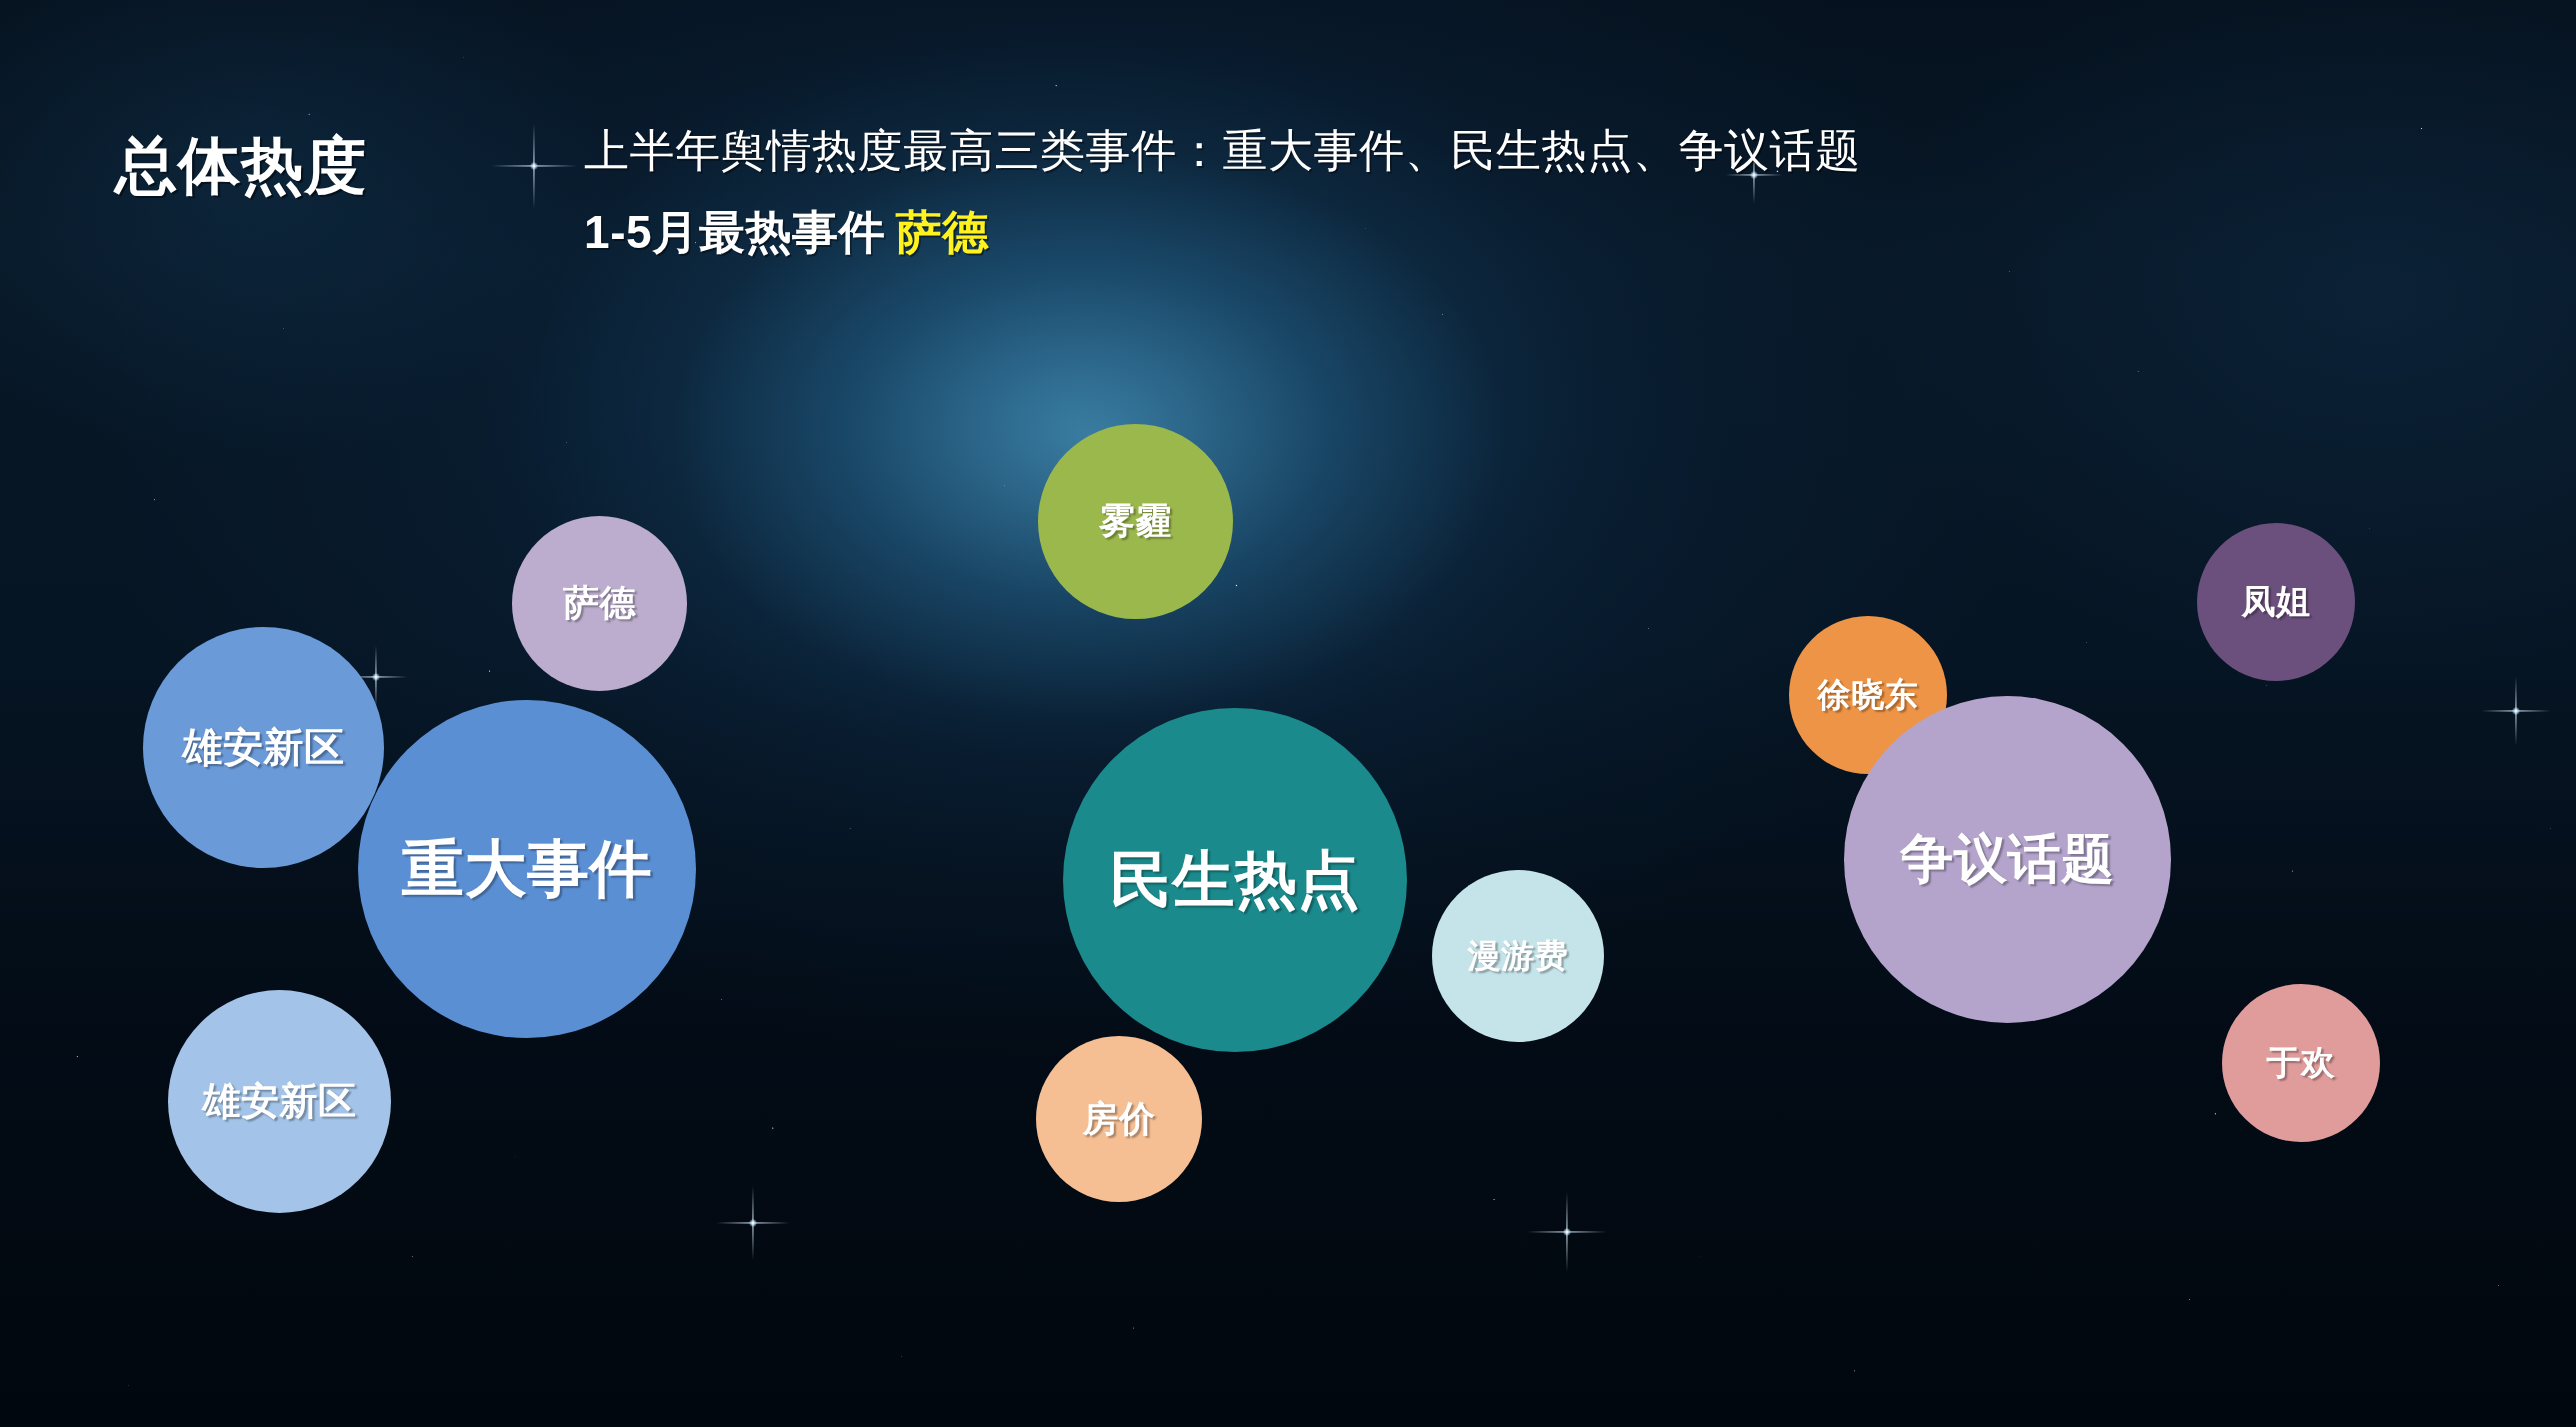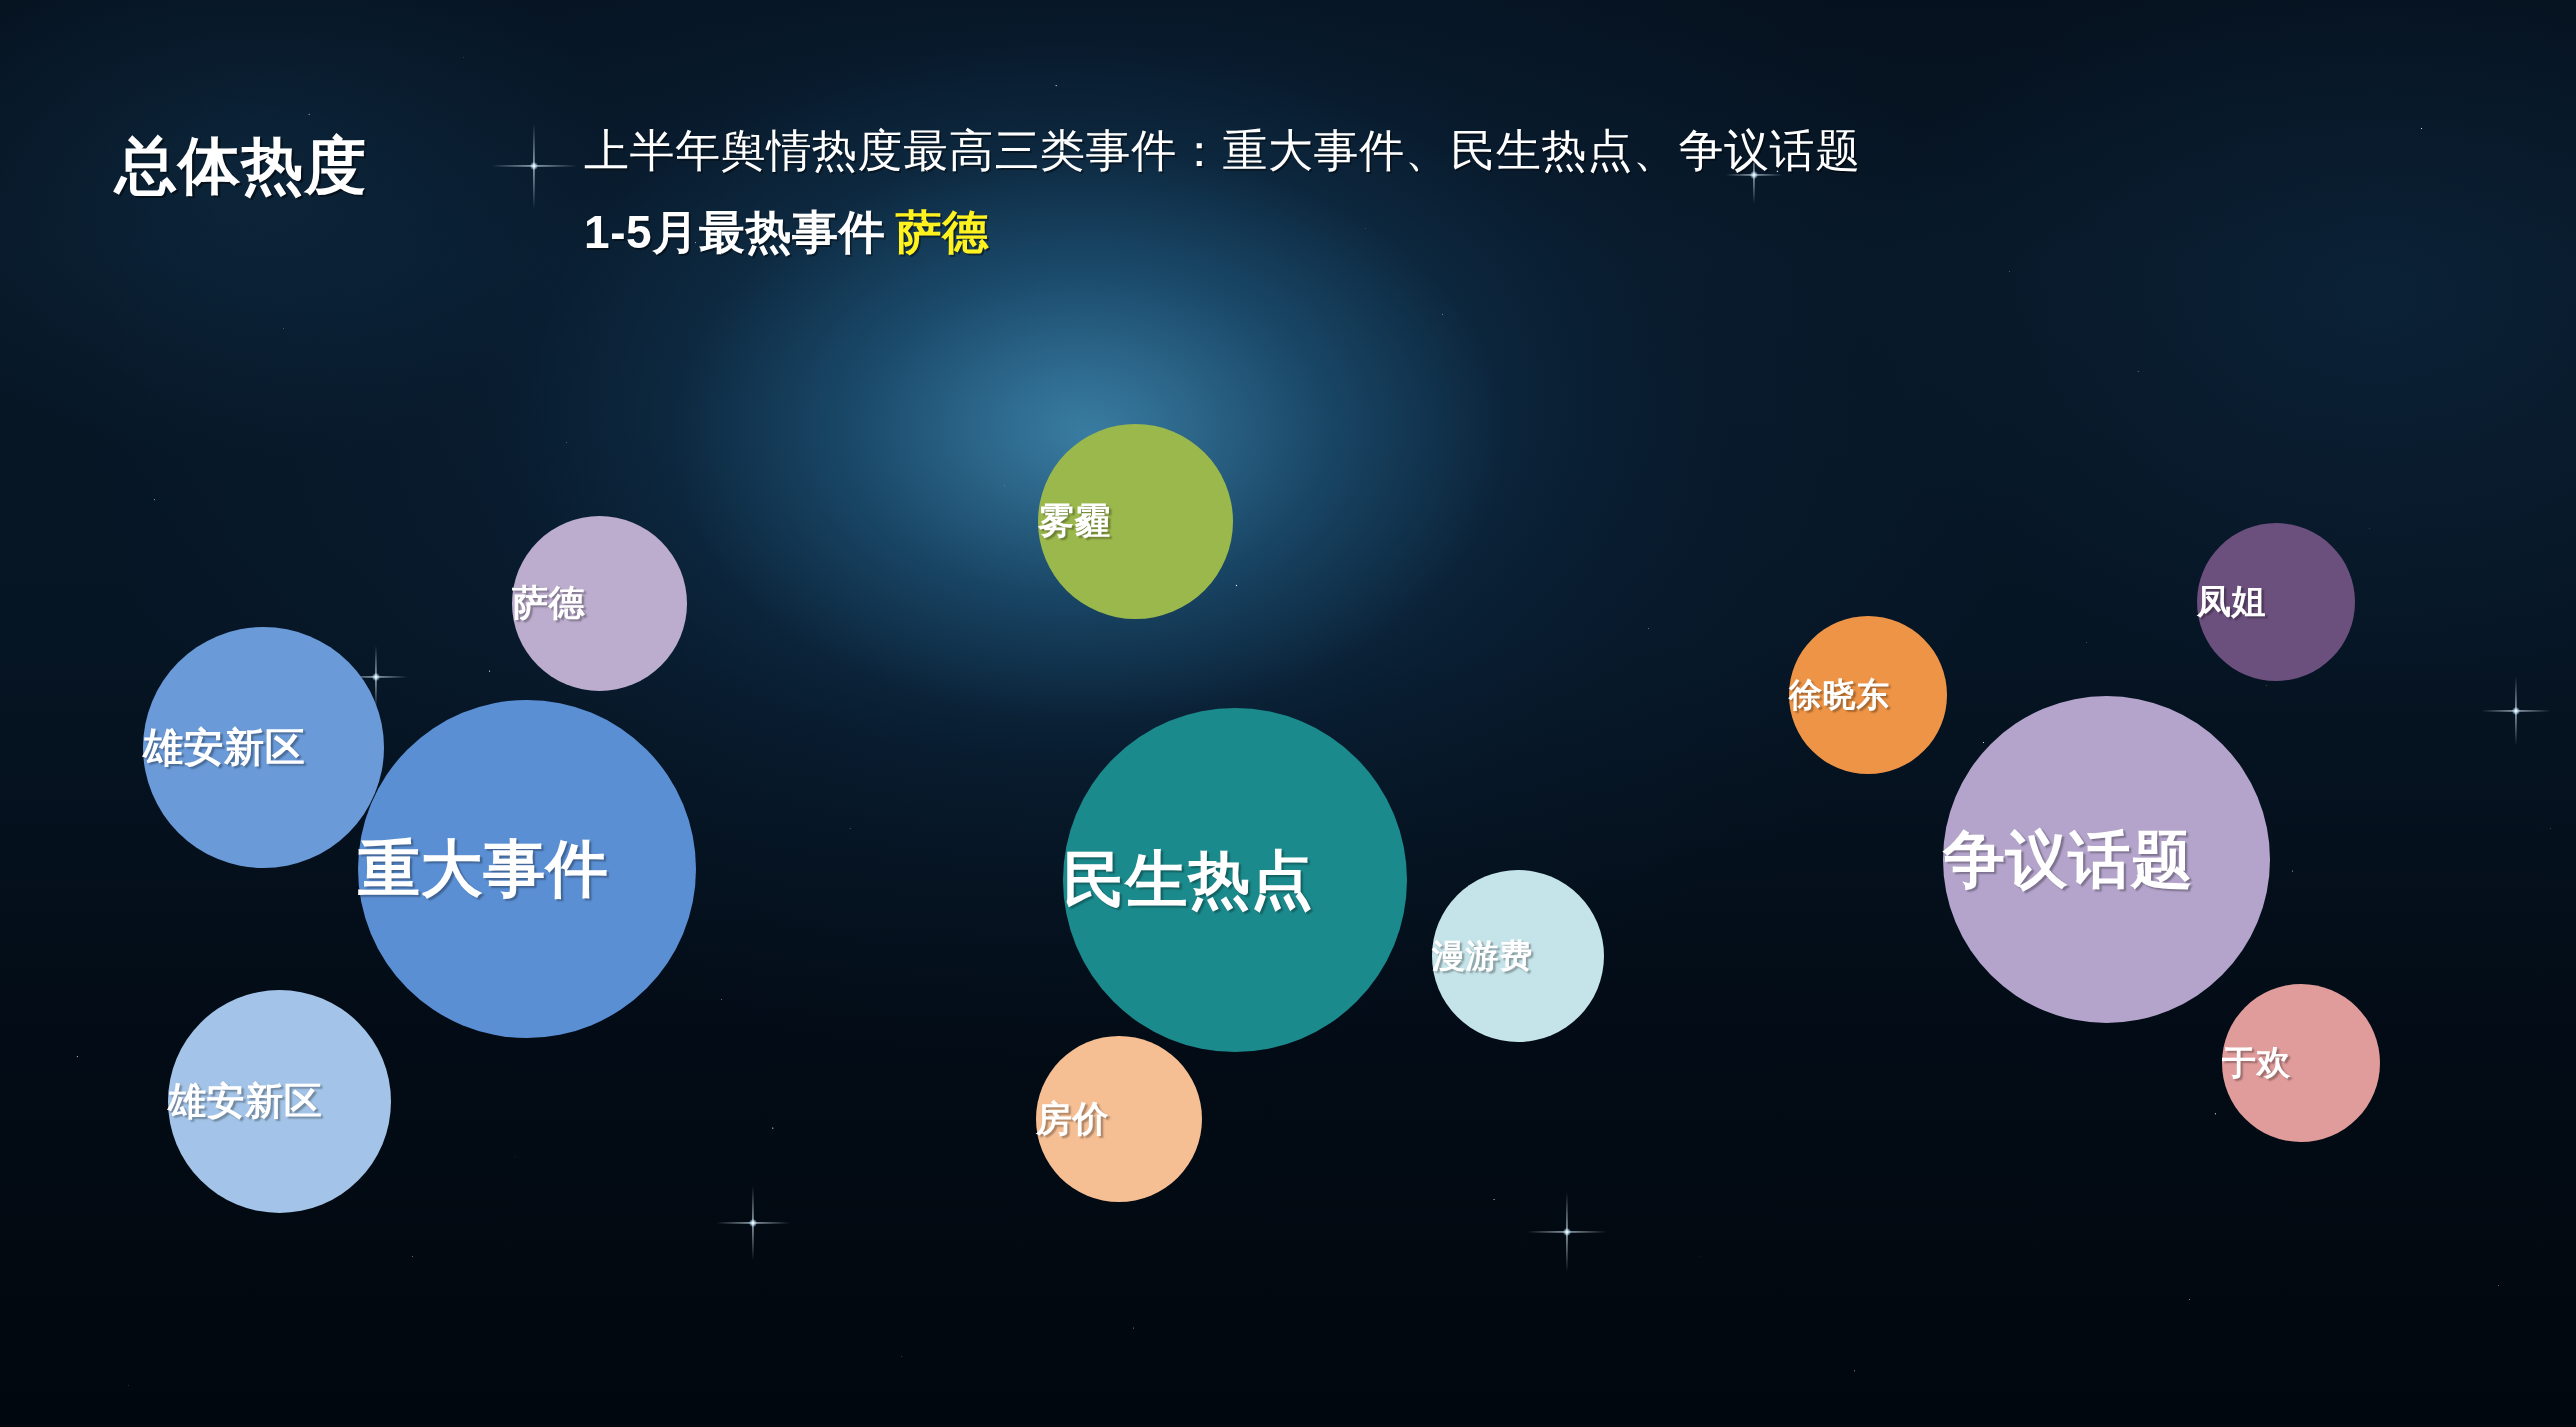--- a/index.html
+++ b/index.html
@@ -158,20 +158,21 @@
     font-weight: 700;
     margin-left: 10.3px;
   }
 
   
   .bubble {
     position: absolute;
     border-radius: 50%;
     display: flex;
     align-items: center;
+    justify-content: center;
     color: #ffffff;
     font-weight: 700;
     white-space: nowrap;
     letter-spacing: 0.6px;
     text-shadow: 2.3px 2.3px 1.7px rgba(0,0,0,.30);
     box-sizing: border-box;
   }
 </style>
 </head>
 <body>
@@ -233,21 +234,21 @@
       </div>
       <div class="bubble" style="left: 1036px; top: 1036px; width: 166px; height: 166px; background: rgb(245, 190, 147); font-size: 36px;">
         <span>房价</span>
       </div>
       <div class="bubble" style="left: 1789px; top: 616px; width: 158px; height: 158px; background: rgb(238, 148, 70); font-size: 33px;">
         <span>徐晓东</span>
       </div>
       <div class="bubble" style="left: 2197px; top: 523px; width: 158px; height: 158px; background: rgb(107, 79, 125); font-size: 34px;">
         <span>凤姐</span>
       </div>
-      <div class="bubble" style="left: 1943px; top: 696px; width: 327px; height: 327px; background: rgb(180, 164, 204); font-size: 62px;">
+      <div class="bubble" style="left: 1844px; top: 696px; width: 327px; height: 327px; background: rgb(180, 164, 204); font-size: 53px;">
         <span>争议话题</span>
       </div>
       <div class="bubble" style="left: 2222px; top: 984px; width: 158px; height: 158px; background: rgb(224, 155, 155); font-size: 34px;">
         <span>于欢</span>
       </div>
     </div>
 
 </div>
 
 

